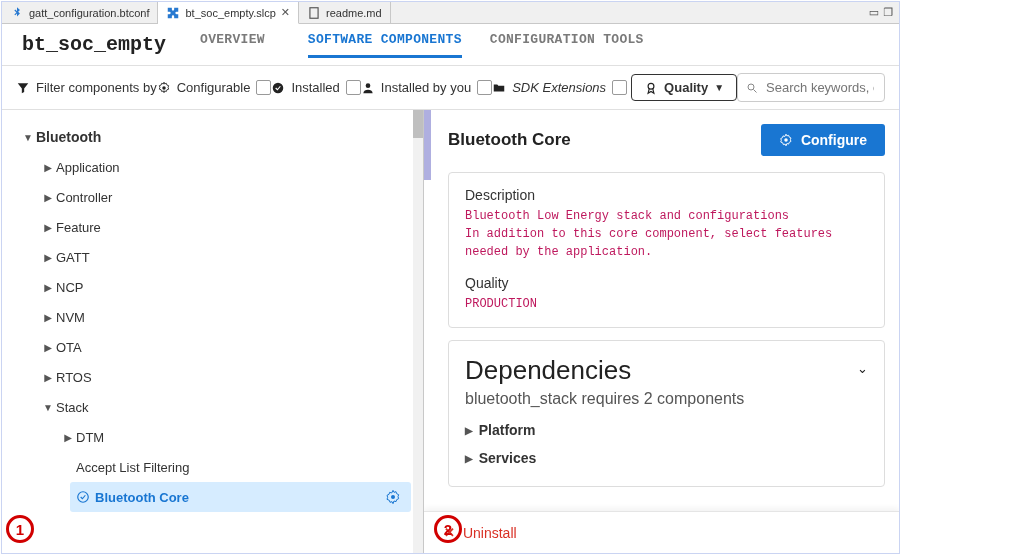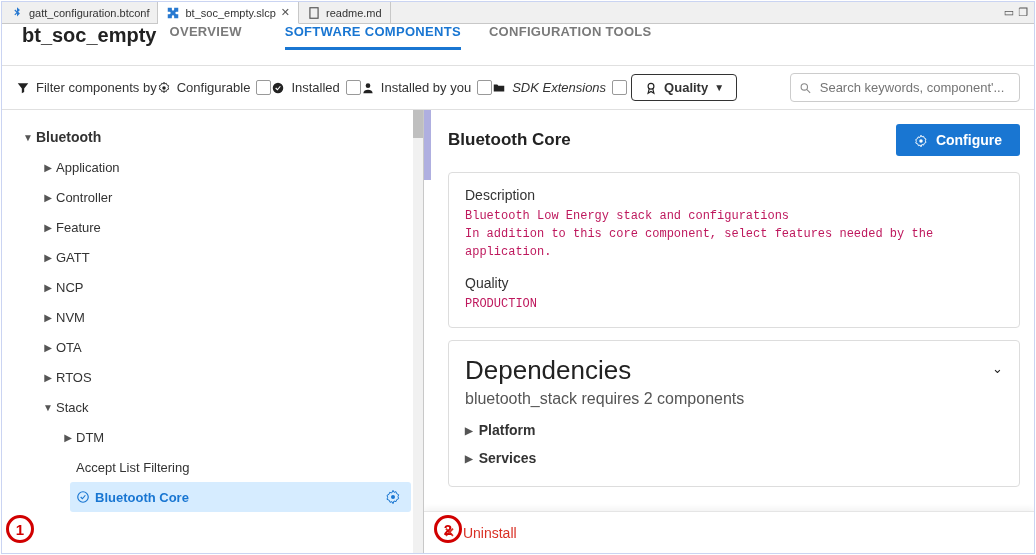--- a/index.html
+++ b/index.html
@@ -24,21 +24,21 @@
     color: var(--text);
     background: #fff;
     width: 1036px;
     height: 555px;
     overflow: hidden;
     position: relative;
   }
   
   .editor-frame {
     border: 1px solid #3a5fcd44;
-    width: 1034px;
+    width: 899px;
     height: 553px;
     margin: 1px;
     position: relative;
   }
   
   .tabstrip {
     height: 22px;
     background: var(--tab-bg);
     border-bottom: 1px solid var(--border);
     display: flex;
@@ -61,25 +61,26 @@
     margin-bottom: -1px;
   }
   .file-tab .close { font-size: 11px; color: #555; }
   .tab-spacer { flex: 1; }
   .tab-controls { display:flex; align-items:center; gap:6px; padding:0 6px; color:#555;}
   .icon { display:inline-flex; width:14px; height:14px; }
   .icon svg { width:100%; height:100%; }
   
   .header {
     display:flex;
-    align-items:flex-start;
+    align-items:center;
     height: 42px;
     padding: 0 20px;
-    gap: 13px;
+    gap: 34px;
     border-bottom: 1px solid var(--border-light);
+    font-family: Liberation Mono, monospace;
   }
   .project-title { font-size: 20px; font-weight: 600; }
   .main-tabs { display:flex; gap: 28px; align-items:center; }
   .main-tab { color: var(--text-gray); font-size: 13px; font-weight:600; letter-spacing:0.3px; cursor:pointer; padding-bottom:8px; border-bottom:3px solid transparent;}
   .main-tab.active { color: var(--blue); border-bottom-color: var(--blue); margin-left: 15px; }
   
   .filterbar {
     display:flex;
     align-items:center;
     height: 44px;
@@ -145,21 +146,21 @@
     position:relative;
     overflow:hidden;
   }
   .detail-scroll { position:absolute; top:0; left:0; width:7px; height:70px; background:#aFaFe0; border-radius:0;}
   .detail-inner { padding: 14px 14px 0 24px; overflow-y:auto; height:calc(100% - 42px); }
   .detail-header { display:flex; align-items:center; gap:12px; margin-bottom:16px;}
   .detail-header h2 { margin:0; font-size:17px; font-weight:700; flex:1;}
   .configure-btn {
     background: var(--blue); color:#fff; border:none; border-radius:3px;
     padding: 8px 18px; font-size:14px; font-weight:600; cursor:pointer;
-    display:flex; align-items:flex-end; gap:8px;
+    display:flex; align-items:center; gap:8px;
   }
   .card {
     border:1px solid #ddd; border-radius:4px; padding:14px 16px; margin-bottom:12px;
   }
   .card .label { font-size:14px; color:#333; margin-bottom:4px;}
   .mono { font-family: "Consolas","Courier New",monospace; font-size:12px; color:#be185d; line-height:1.5;}
   .card.dep h3 { margin:0 0 4px 0; font-size:26px; font-weight:500;}
   .dep-sub { color:#555; font-size:16px; margin-bottom:8px;}
   .dep-item { display:flex; align-items:center; gap:6px; font-weight:700; font-size:14px; padding:6px 0; color:#333;}
   .dep-caret { font-size:10px; color:#555;}

